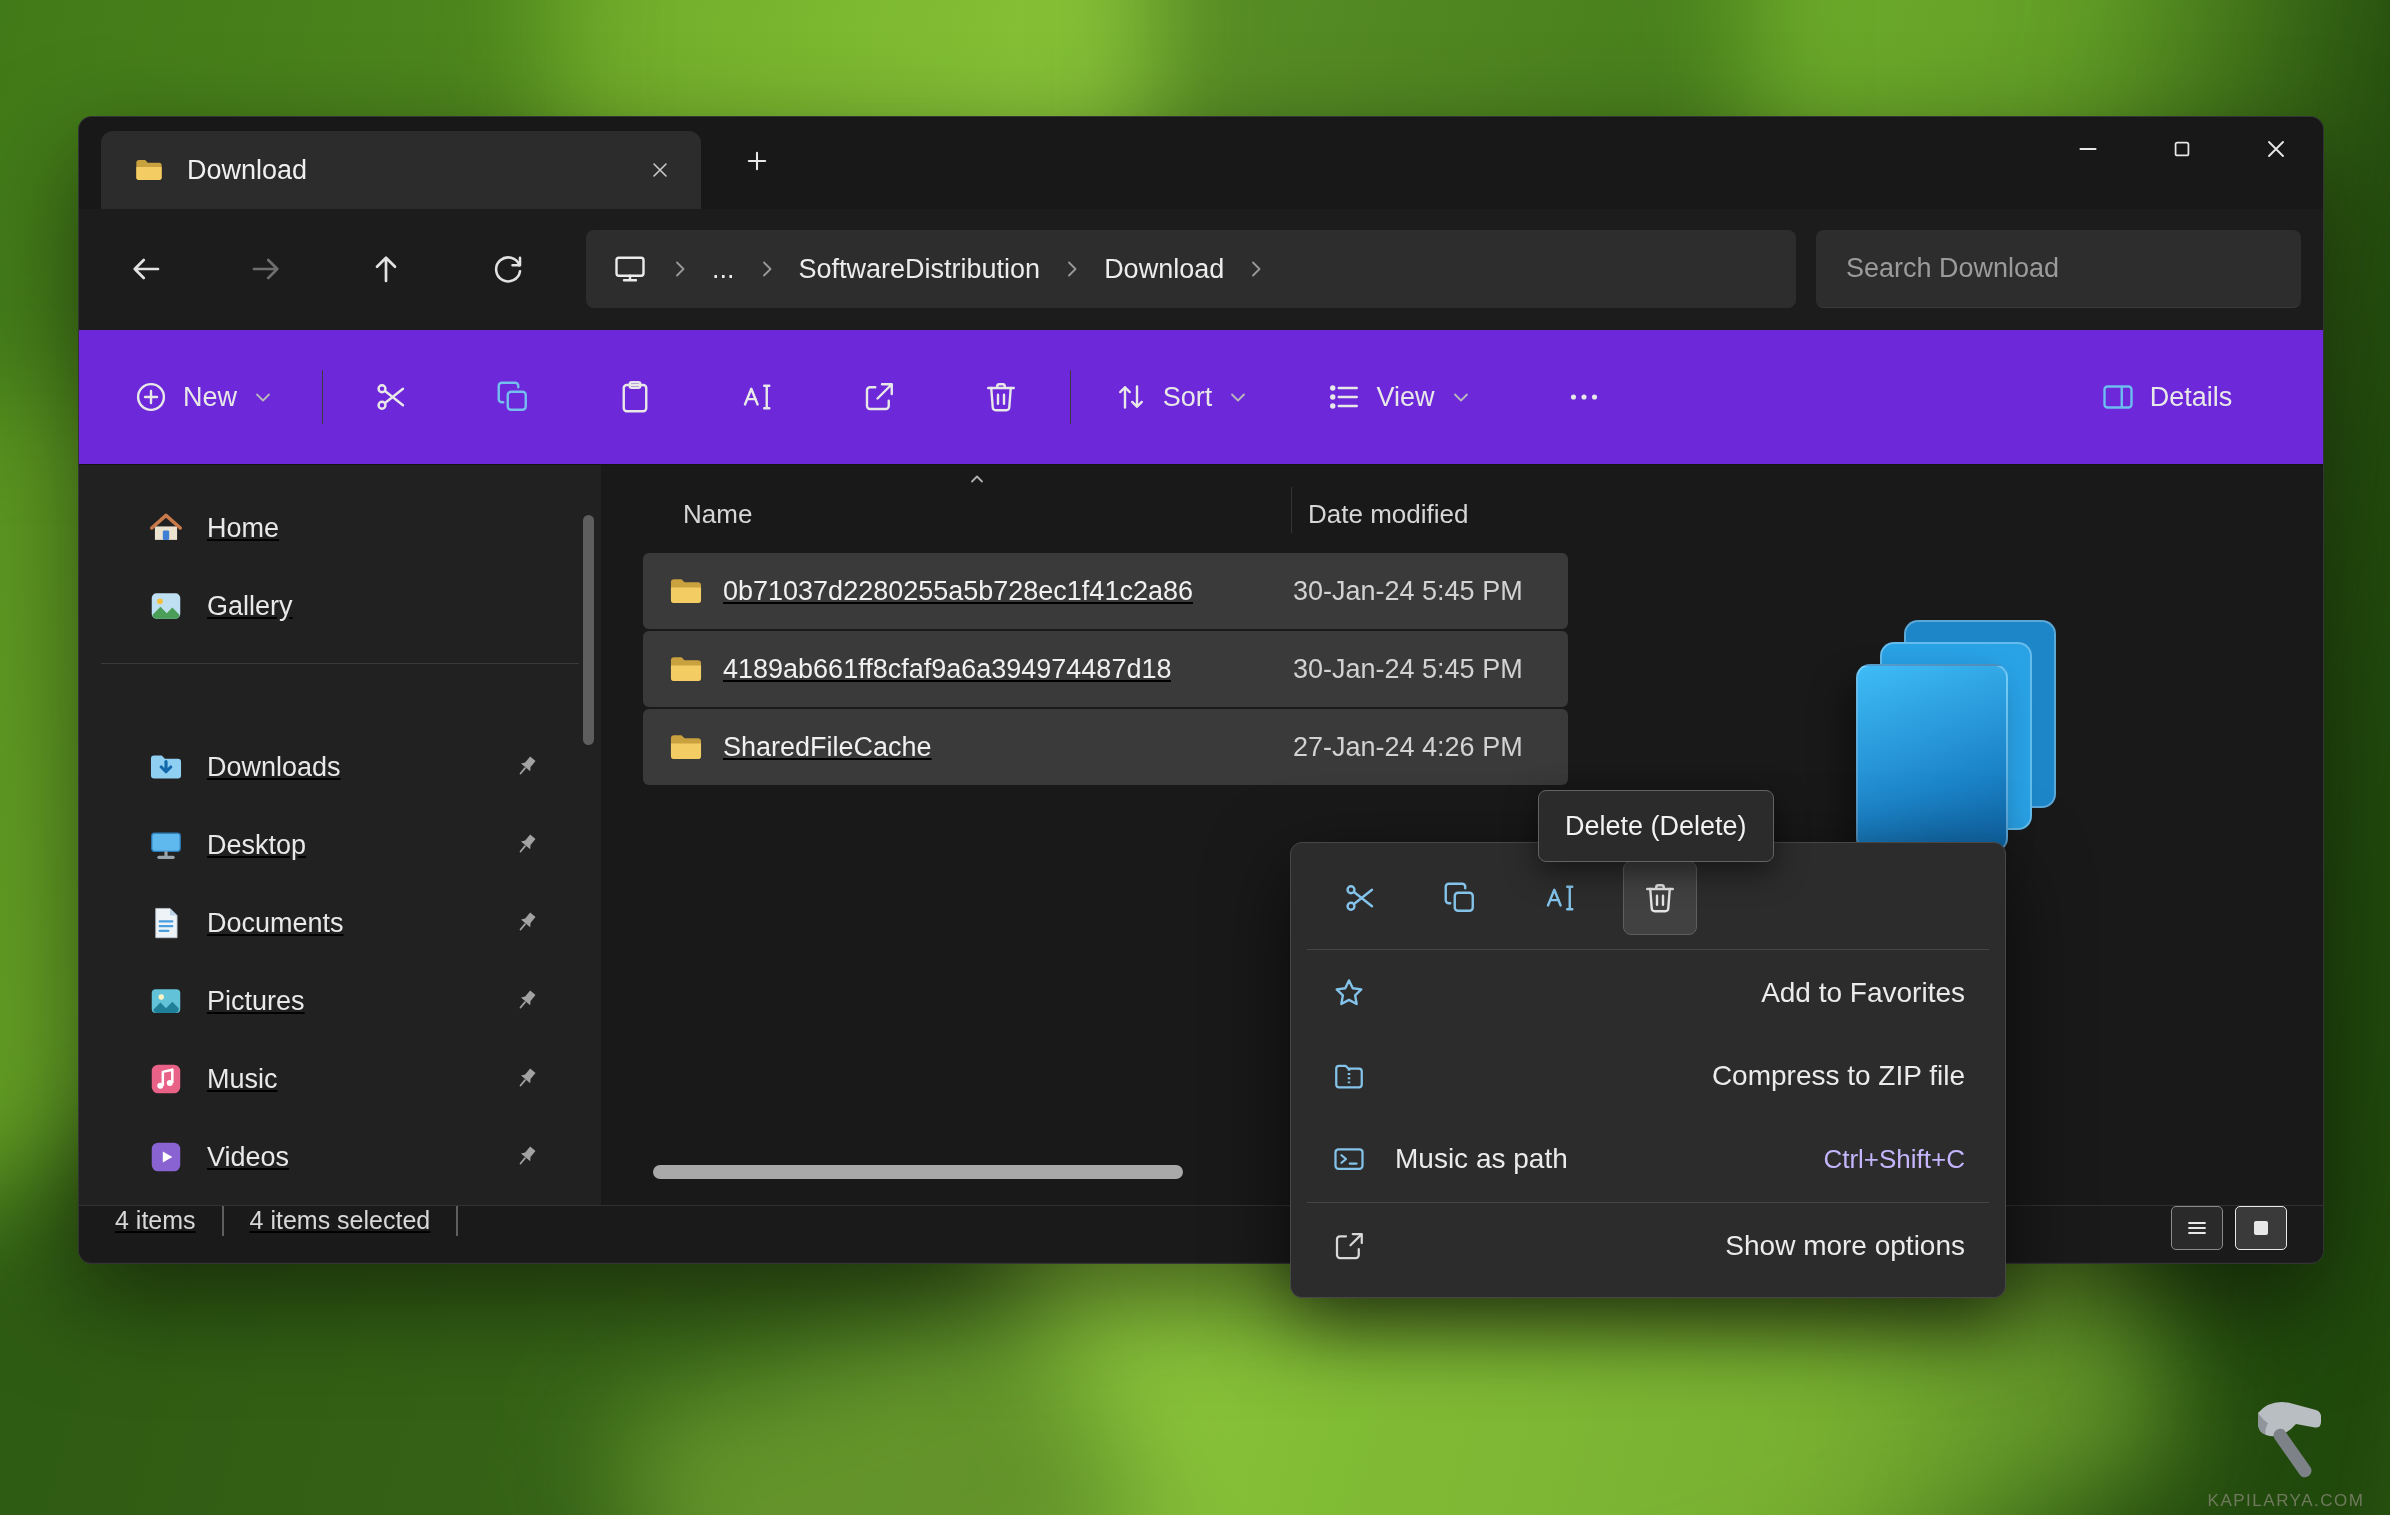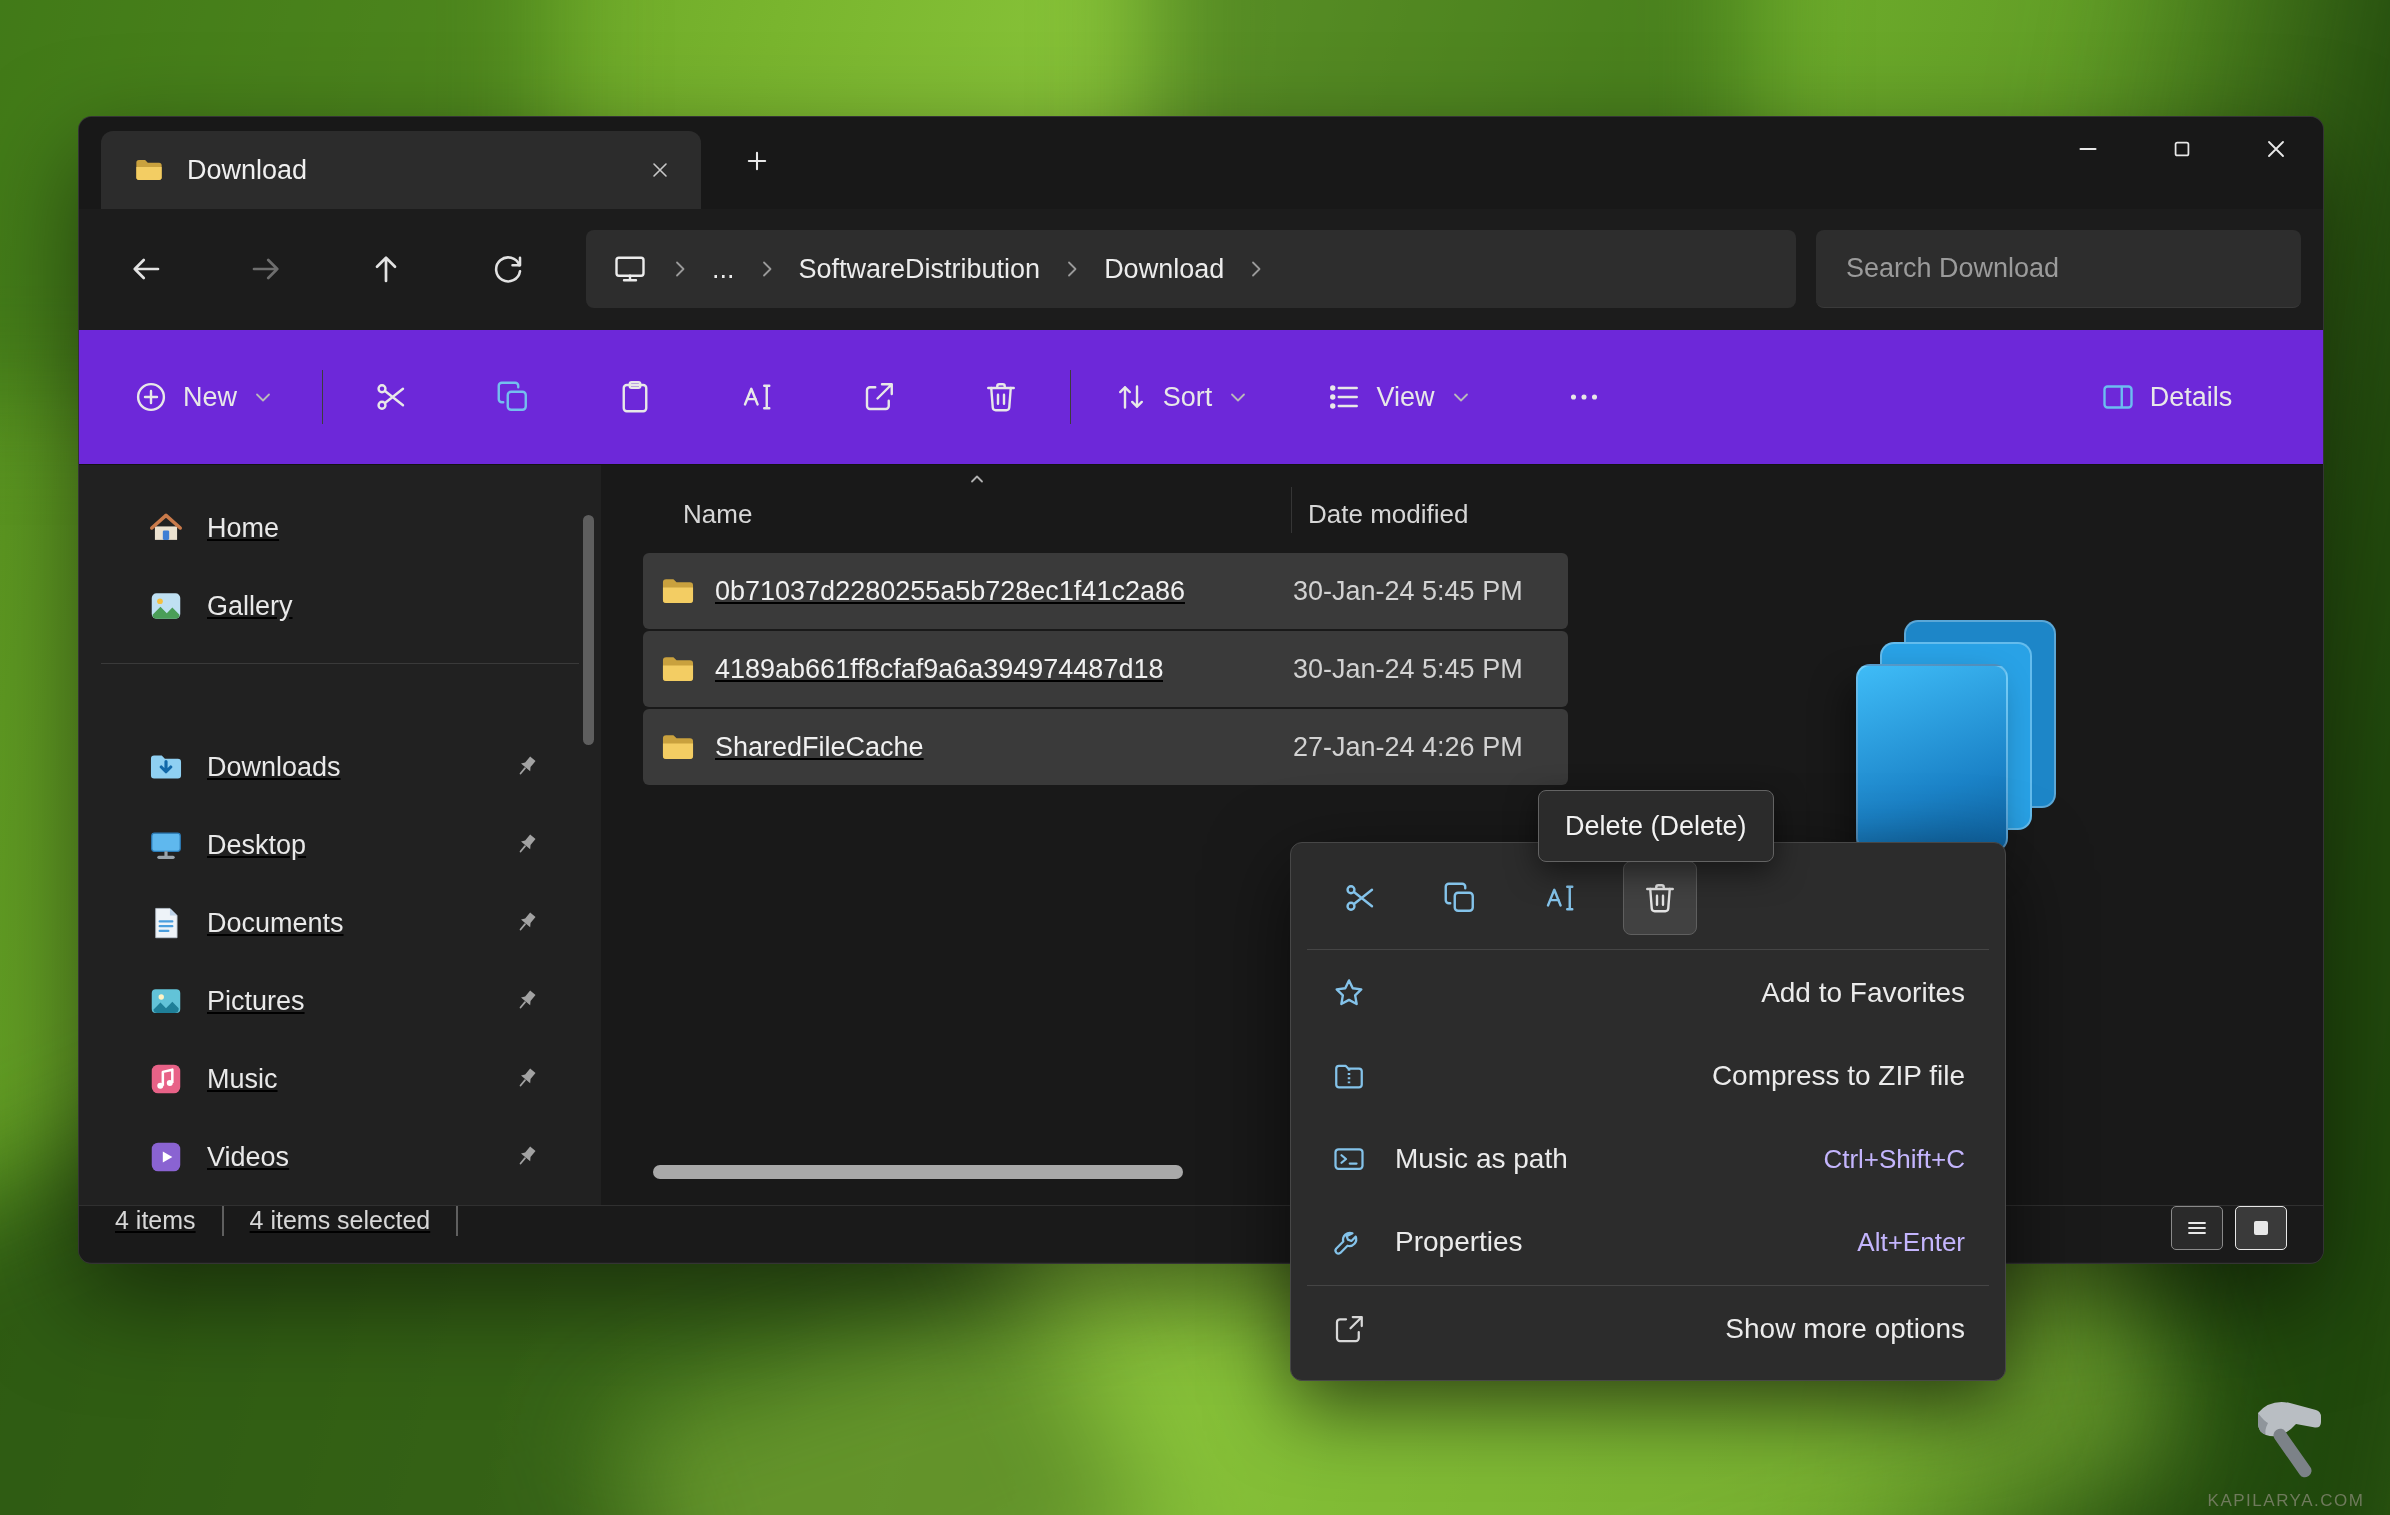--- a/index.html
+++ b/index.html
@@ -59,21 +59,21 @@
   .side-sep{height:1px;background:#3a3a3a;margin:18px 22px 64px 22px;}
   .side-scroll{position:absolute;right:7px;top:50px;width:11px;height:230px;background:#5e5e5e;border-radius:6px;}
 
   .filelist{position:relative;width:973px;background:#191919;flex:0 0 auto;}
   .col-header{position:relative;height:88px;color:#d6d6d6;font-size:26px;}
   .col-name{position:absolute;left:82px;top:34px;}
   .col-date{position:absolute;left:707px;top:34px;}
   .col-caret{position:absolute;left:364px;top:2px;width:24px;height:24px;color:#b0b0b0;}
   .col-div{position:absolute;left:690px;top:22px;width:1px;height:46px;background:#353535;}
   .row{position:relative;width:925px;margin:0 0 2px 42px;height:76px;background:#3a3a3a;border-radius:6px;
-    display:flex;align-items:center;gap:18px;padding:0 16px;box-sizing:border-box;}
+    display:flex;align-items:center;gap:18px;padding:0 24px;box-sizing:border-box;}
   .row-name{color:#f1f1f1;font-size:27px;white-space:nowrap;overflow:hidden;max-width:560px;}
   .row-date{position:absolute;left:650px;color:#d2d2d2;font-size:27px;white-space:nowrap;}
   .h-scroll{position:absolute;left:52px;bottom:26px;width:530px;height:14px;background:#a9a9a9;border-radius:7px;}
 
   .preview{position:relative;flex:1;background:#191919;}
   .stack{position:absolute;left:282px;top:155px;width:240px;height:235px;}
   .page{position:absolute;width:152px;height:188px;border-radius:14px;border:2px solid rgba(255,255,255,.28);box-sizing:border-box;}
   .p1{left:48px;top:0;background:#1d86c8;}
   .p2{left:24px;top:22px;background:#29a2e6;}
   .p3{left:0;top:44px;background:linear-gradient(160deg,#3fbcf7 0%,#1b83c8 65%,#0d5f9c 100%);box-shadow:-12px 18px 34px rgba(0,0,0,.4);}
@@ -622,27 +622,20 @@
         </svg>
       <span>Compress to ZIP file</span>
     </div>
     <div class="cm-item">
       <svg class="cm-ic">
           <use href="#i-path"></use>
         </svg>
       <span>Music as path</span>
       <span class="cm-short">Ctrl+Shift+C</span>
     </div>
-    <div class="cm-item">
-      <svg class="cm-ic">
-          <use href="#i-wrench"></use>
-        </svg>
-      <span>Properties</span>
-      <span class="cm-short">Alt+Enter</span>
-    </div>
     <div class="cm-sep"></div>
     <div class="cm-item">
       <svg class="cm-ic plain">
           <use href="#i-morewin"></use>
         </svg>
       <span>Show more options</span>
     </div>
   </div>
 
   <div class="tooltip">

